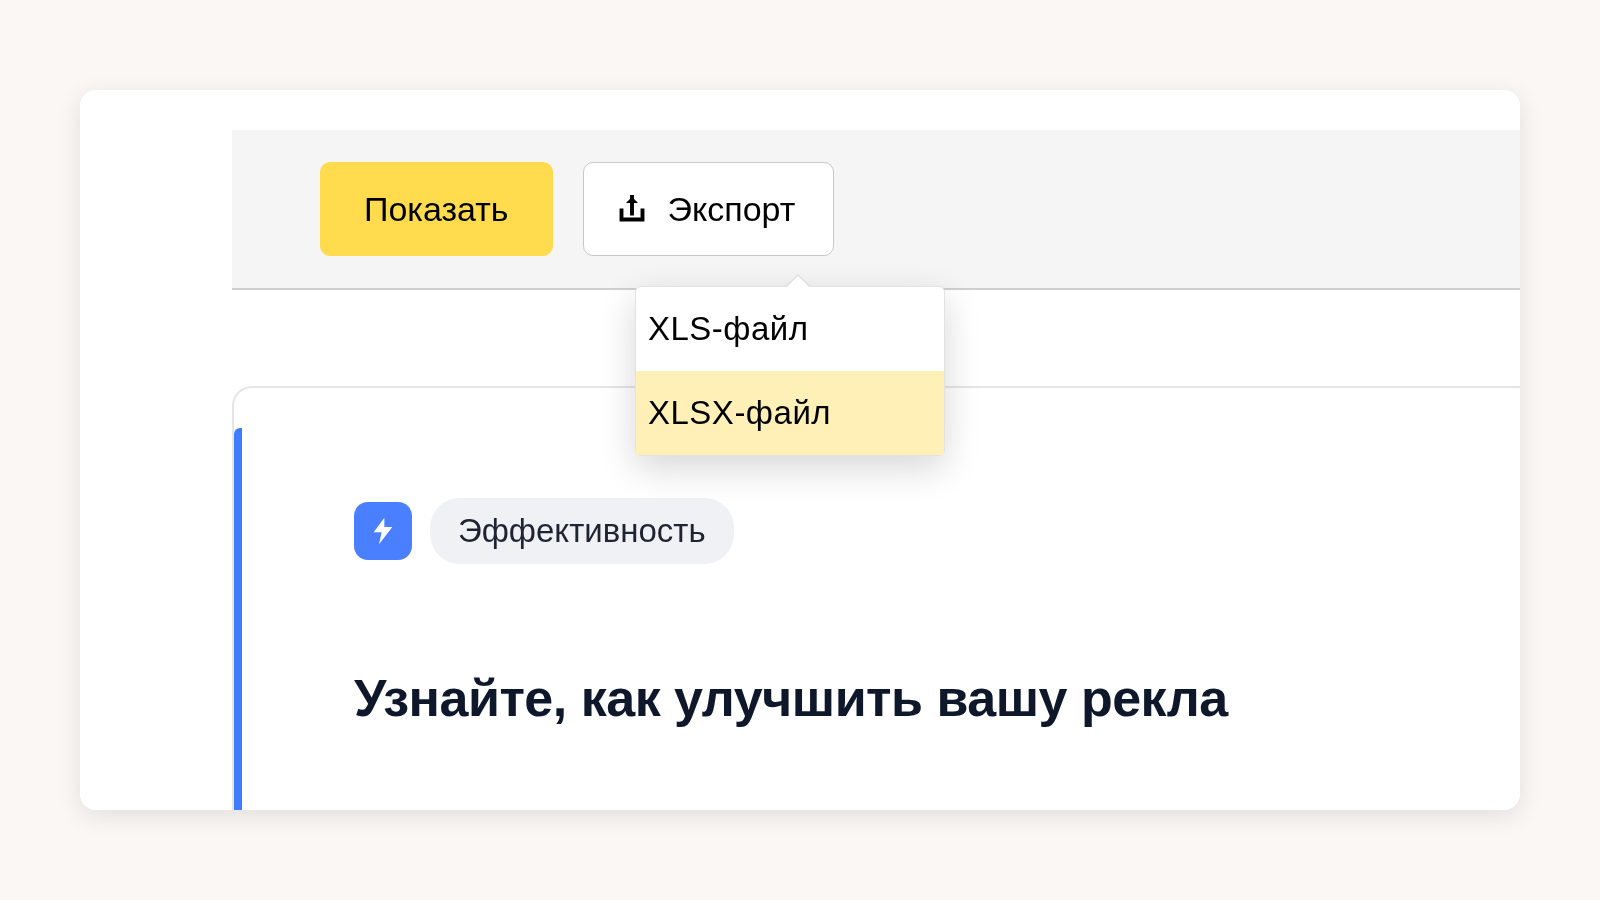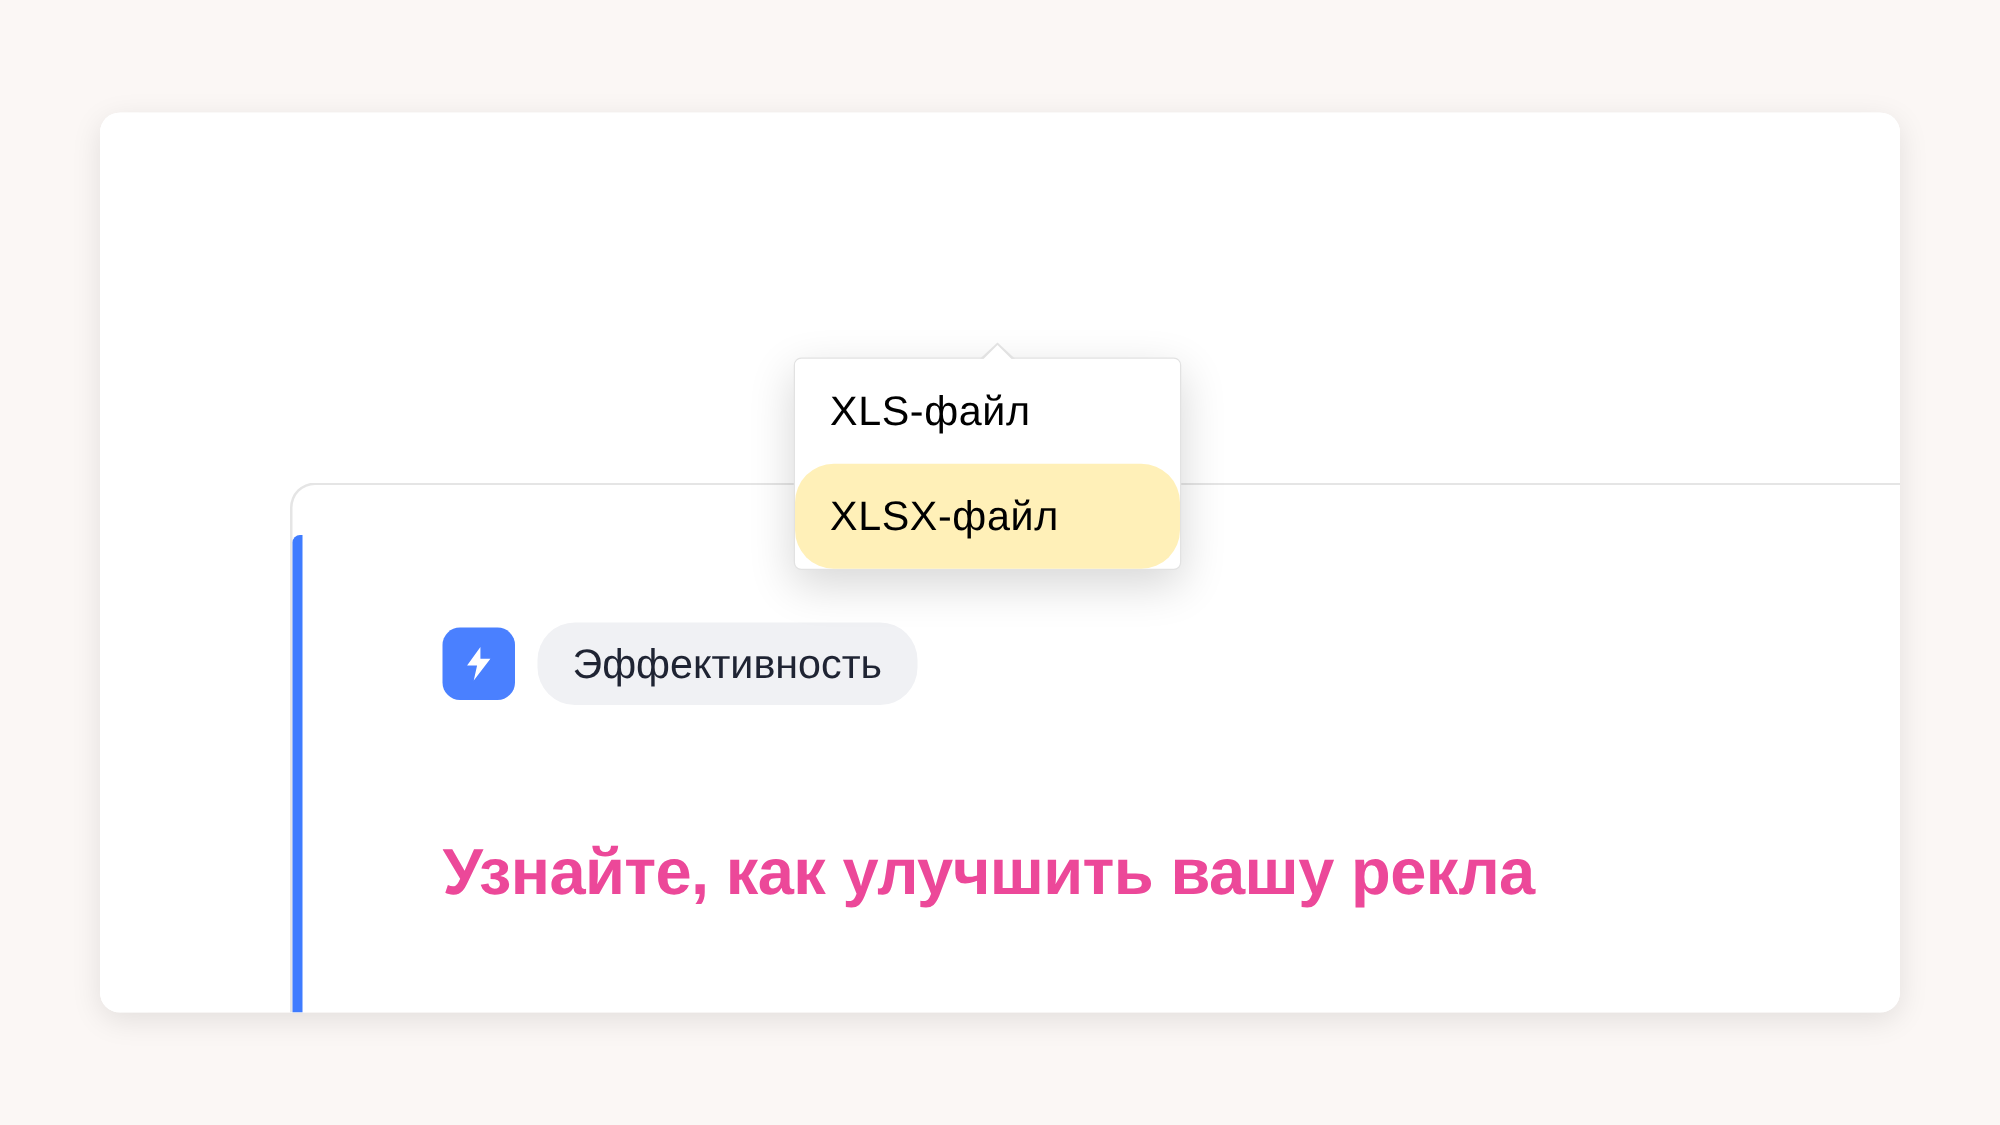--- a/index.html
+++ b/index.html
@@ -122,30 +122,29 @@
       top: -11px;
       left: 150px;
       width: 0;
       height: 0;
       border-left: 12px solid transparent;
       border-right: 12px solid transparent;
       border-bottom: 12px solid #ffffff;
     }
 
     .dropdown-item {
-      padding: 23px 28px;
+      padding: 23px 12px;
       font-size: 33px;
       color: #000;
       cursor: pointer;
       letter-spacing: 0.5px;
     }
 
     .dropdown-item.highlighted {
       background: #FFF0B8;
-      border-radius: 31px;
     }
 
     .content-panel {
       position: absolute;
       left: 152px;
       right: 0;
       top: 296px;
       bottom: 0;
       background: #ffffff;
       border: 2px solid #e5e5e5;
@@ -198,21 +197,21 @@
       border-radius: 30px;
     }
 
     .headline {
       position: absolute;
       left: 120px;
       right: 0;
       top: 280px;
       font-size: 52px;
       font-weight: 700;
-      color: #ec4899;
+      color: #0f172a;
       white-space: nowrap;
       overflow: hidden;
       letter-spacing: -0.5px;
     }
 
     .left-strip {
       position: absolute;
       left: 0;
       top: 0;
       width: 152px;
@@ -222,20 +221,34 @@
   </style>
 </head>
 <body>
 
 <div class="card">
 
   <div class="left-strip"></div>
 
   <div class="inner-white"></div>
 
+  <div class="toolbar">
+    <div class="btn btn-primary">Показать</div>
+
+    <div class="btn btn-secondary">
+      <span class="export-icon">
+        <svg viewBox="0 0 24 24" fill="none" stroke="#000" stroke-width="2.6" stroke-linecap="square" stroke-linejoin="miter">
+          <path d="M12 15 V4"></path>
+          <path d="M8 8 L12 4 L16 8" fill="#000" stroke="none"></path>
+          <path d="M5 13 v6 h14 v-6"></path>
+        </svg>
+      </span>
+      <span>Экспорт</span>
+    </div>
+  </div>
 
   <div class="content-panel">
     <div class="tag-row">
       <span class="tag-icon">
         <svg viewBox="0 0 24 24">
           <path d="M13 2 L5 13 H11 L9 22 L19 9 H13 Z"></path>
         </svg>
       </span>
       <span class="tag-pill">Эффективность</span>
     </div>

